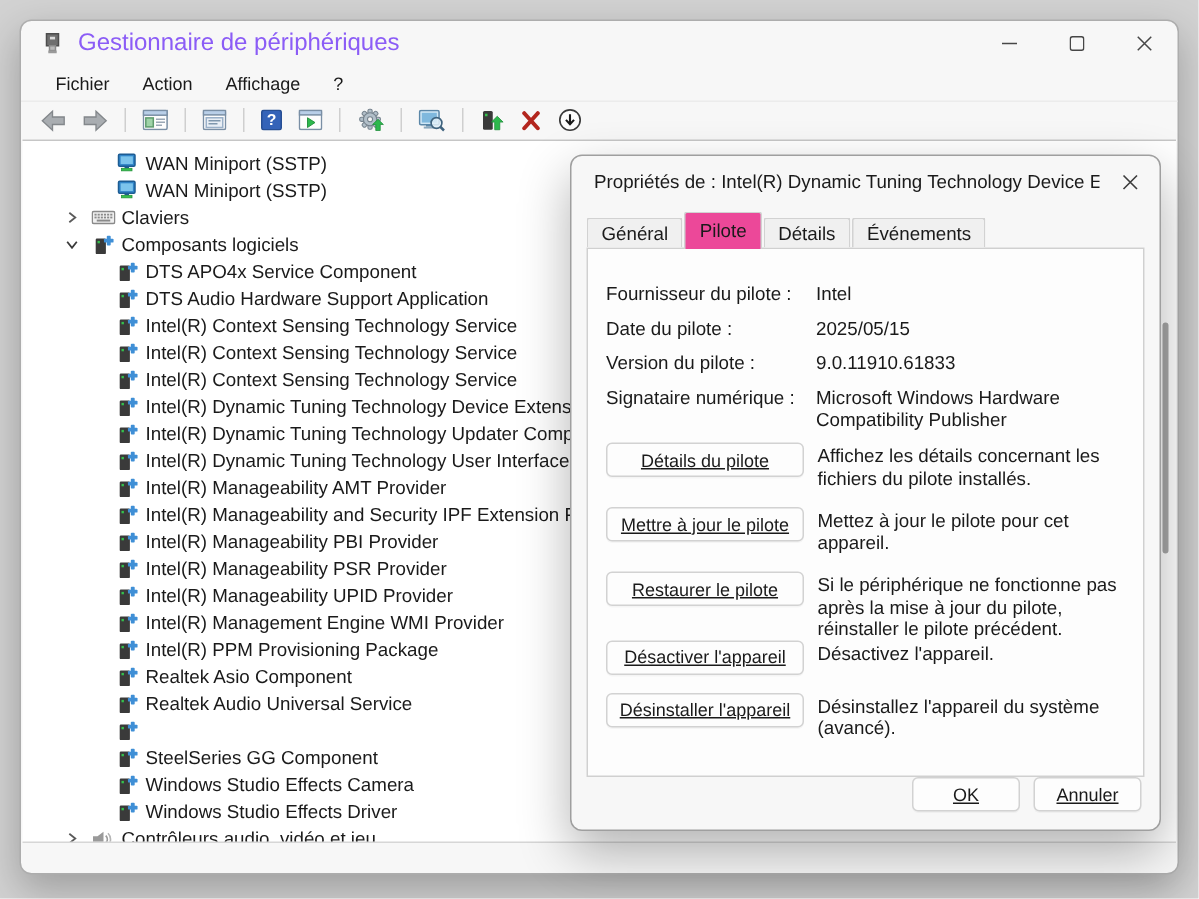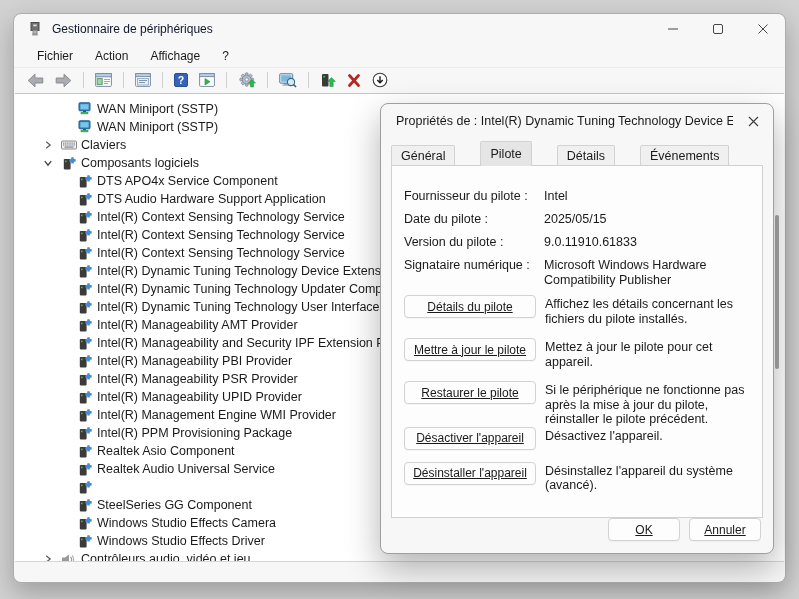--- a/index.html
+++ b/index.html
@@ -15,21 +15,21 @@
 
   
   .main-window {
     position: absolute; left: 13px; top: 13px; width: 773px; height: 570px;
     background: #f7f7f7; border: 1px solid #adadad; border-radius: 8px;
     box-shadow: 0 10px 26px rgba(0,0,0,.25);
   }
   .title-bar {
     height: 30px; display: flex; align-items: center; gap: 9px; padding-left: 13px;
   }
-  .title-text { font-size: 12px; color: #0f172a; }
+  .title-text { font-size: 16px; color: #8b5cf6; }
   .win-controls { margin-left: auto; display: flex; height: 30px; }
   .win-btn {
     width: 45px; height: 30px; display: flex; align-items: center; justify-content: center;
     background: transparent; border: none; cursor: default;
   }
   .win-btn:last-child { border-top-right-radius: 8px; }
 
   .menu-bar {
     height: 24px; display: flex; align-items: center; padding-left: 12px;
     border-bottom: 1px solid #ececec; font-size: 12px;
@@ -60,27 +60,27 @@
   
   .dialog {
     position: absolute; left: 380px; top: 103px; width: 394px; height: 451px;
     background: #f7f7f7; border: 1px solid #9f9f9f; border-radius: 8px;
     box-shadow: 0 14px 34px rgba(0,0,0,.30); z-index: 10;
   }
   .dlg-title { height: 34px; display: flex; align-items: center; padding-left: 15px; }
   .dlg-title-text { font-size: 12.5px; white-space: nowrap; overflow: hidden; flex: 1; }
   .dlg-close { width: 40px; height: 34px; background: transparent; border: none; display: flex; align-items: center; justify-content: center; border-top-right-radius: 8px; }
 
-  .tab-strip { display: flex; align-items: flex-end; padding-left: 10px; height: 27px; position: relative; z-index: 3; gap: 24px; }
+  .tab-strip { display: flex; align-items: flex-end; padding-left: 10px; height: 27px; position: relative; z-index: 3; }
   .tab {
     font-size: 12.5px; padding: 0 9px; height: 20px; display: flex; align-items: center;
     background: #f0f0f0; border: 1px solid #d2d2d2; border-bottom: none;
     border-radius: 2px 2px 0 0; margin-right: 1px;
   }
-  .tab.active { background: #e5e5e5; height: 25px; margin-bottom: -1px; z-index: 4; position: relative; }
+  .tab.active { background: #ec4899; height: 25px; margin-bottom: -1px; z-index: 4; position: relative; }
 
   .tab-page {
     position: absolute; left: 10px; right: 10px; top: 61px; bottom: 35px;
     background: #fdfdfd; border: 1px solid #d0d0d0; padding: 10px 12px; overflow: hidden;
     font-size: 12.5px;
   }
   .dev-header { display: flex; gap: 11px; align-items: flex-start; margin-top: 1px; }
   .dev-icon { width: 34px; flex: none; }
   .dev-name { line-height: 15px; max-width: 300px; padding-top: 2px; }
   .info-rows { margin-top: 13px; }

